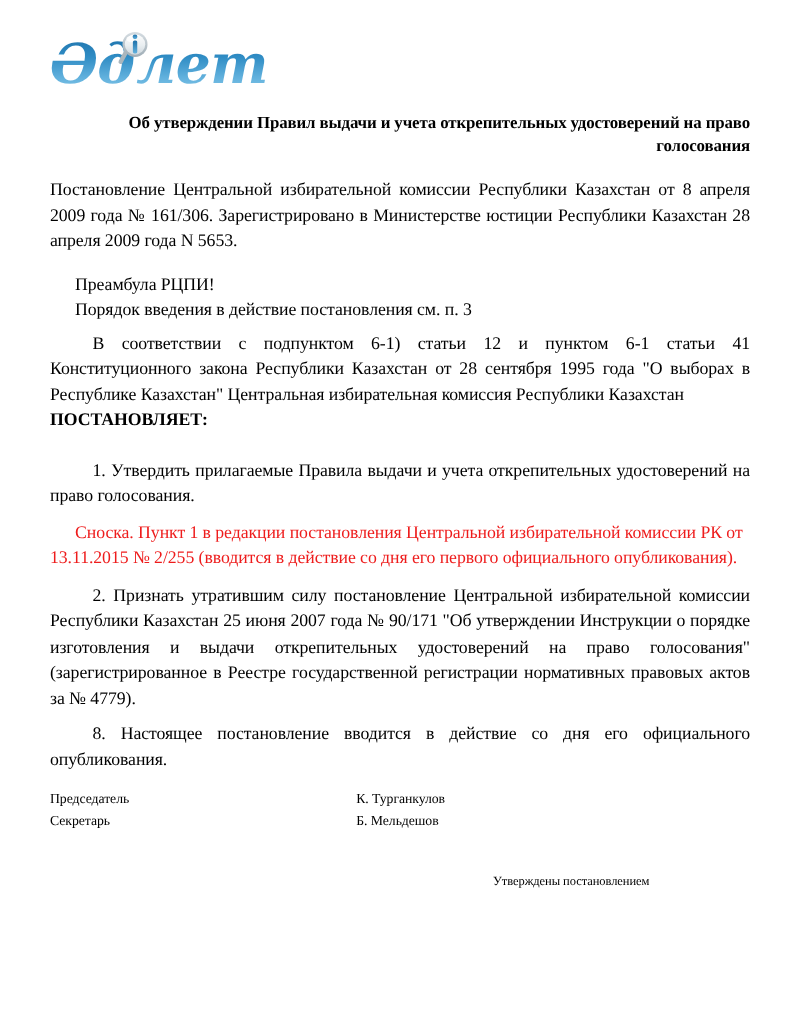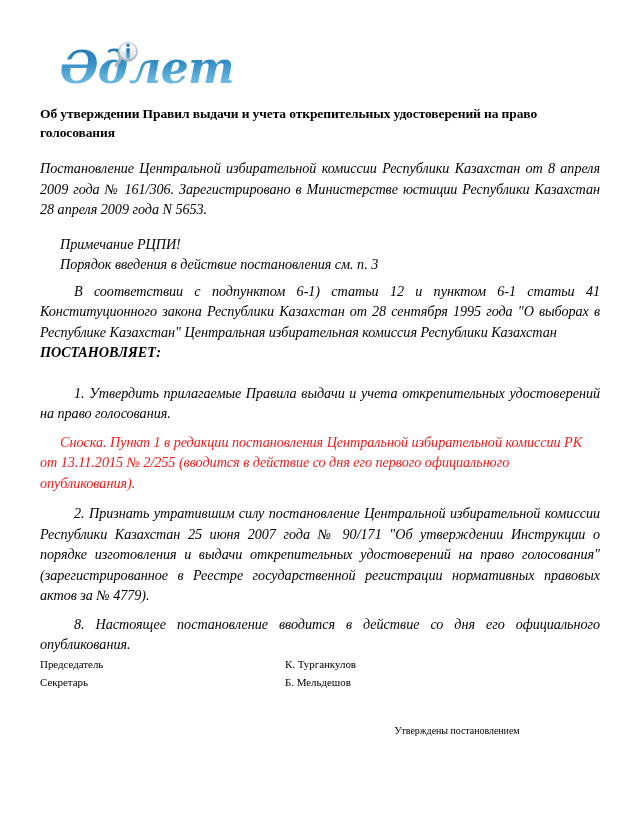--- a/index.html
+++ b/index.html
@@ -21,23 +21,22 @@
     position: relative;
     background: #ffffff;
     box-sizing: border-box;
     padding: 0 40px;
   }
 
   
   .logo-wrap {
     position: relative;
     height: 62px;
-    padding-top: 42px;
+    padding-top: 26px;
     box-sizing: content-box;
-    margin-left: 20px;
   }
   .logo {
     position: relative;
     display: inline-block;
     height: 52px;
     line-height: 52px;
     white-space: nowrap;
     user-select: none;
   }
   .logo-text {
@@ -69,31 +68,31 @@
 
 <style>
   
   .doc-title {
     font-size: 13.5px;
     font-weight: 700;
     line-height: 19px;
     letter-spacing: -0.1px;
     margin: 0;
     padding: 0;
+    text-align: right;
   }
   .doc-title .t2 { display: block; }
 
   .para {
     font-size: 14.2px;
     line-height: 20.5px;
     margin: 0;
     text-align: justify;
     text-indent: 0;
     letter-spacing: -0.05px;
-    font-style: italic;
   }
   .para.indent { text-indent: 34px; }
   .para.indent-sm { text-indent: 20px; }
   .para.no-justify { text-align: left; }
 
   .red {
     color: #ee1c1c;
   }
 
   .bold-inline {
@@ -102,20 +101,21 @@
 
   .spacer-6  { height: 6px; }
   .spacer-8  { height: 8px; }
   .spacer-10 { height: 10px; }
   .spacer-16 { height: 16px; }
 
   
   .sig-table {
     width: 100%;
     border-collapse: collapse;
+    margin-top: 12px;
   }
   .sig-table td {
     font-size: 11px;
     line-height: 18px;
     padding: 0;
     vertical-align: top;
     letter-spacing: -0.05px;
   }
   .sig-role { width: 245px; }
   .sig-name { width: 315px; }
@@ -172,21 +172,21 @@
 
   <div class="spacer-16"></div>
 
   <p class="para">Постановление Центральной избирательной комиссии Республики Казахстан от 8 апреля 2009 года № 161/306. Зарегистрировано в Министерстве юстиции Республики Казахстан 28 апреля 2009 года N 5653.</p>
 
   <div class="spacer-8"></div>
 
 
   <div class="spacer-6"></div>
 
-  <p class="para indent-sm no-justify">Примечание РЦПИ!</p>
+  <p class="para indent-sm no-justify">Преамбула РЦПИ!</p>
   <p class="para indent-sm no-justify">Порядок введения в действие постановления см. п. 3</p>
 
   <div class="spacer-6"></div>
 
   <p class="para indent">В соответствии с подпунктом 6-1) статьи 12 и пунктом 6-1 статьи 41 Конституционного закона Республики Казахстан от 28 сентября 1995 года "О выборах в Республике Казахстан" Центральная избирательная комиссия Республики Казахстан</p>
   <p class="para no-justify bold-inline">ПОСТАНОВЛЯЕТ:</p>
 
   <div class="spacer-10"></div>
 
 

